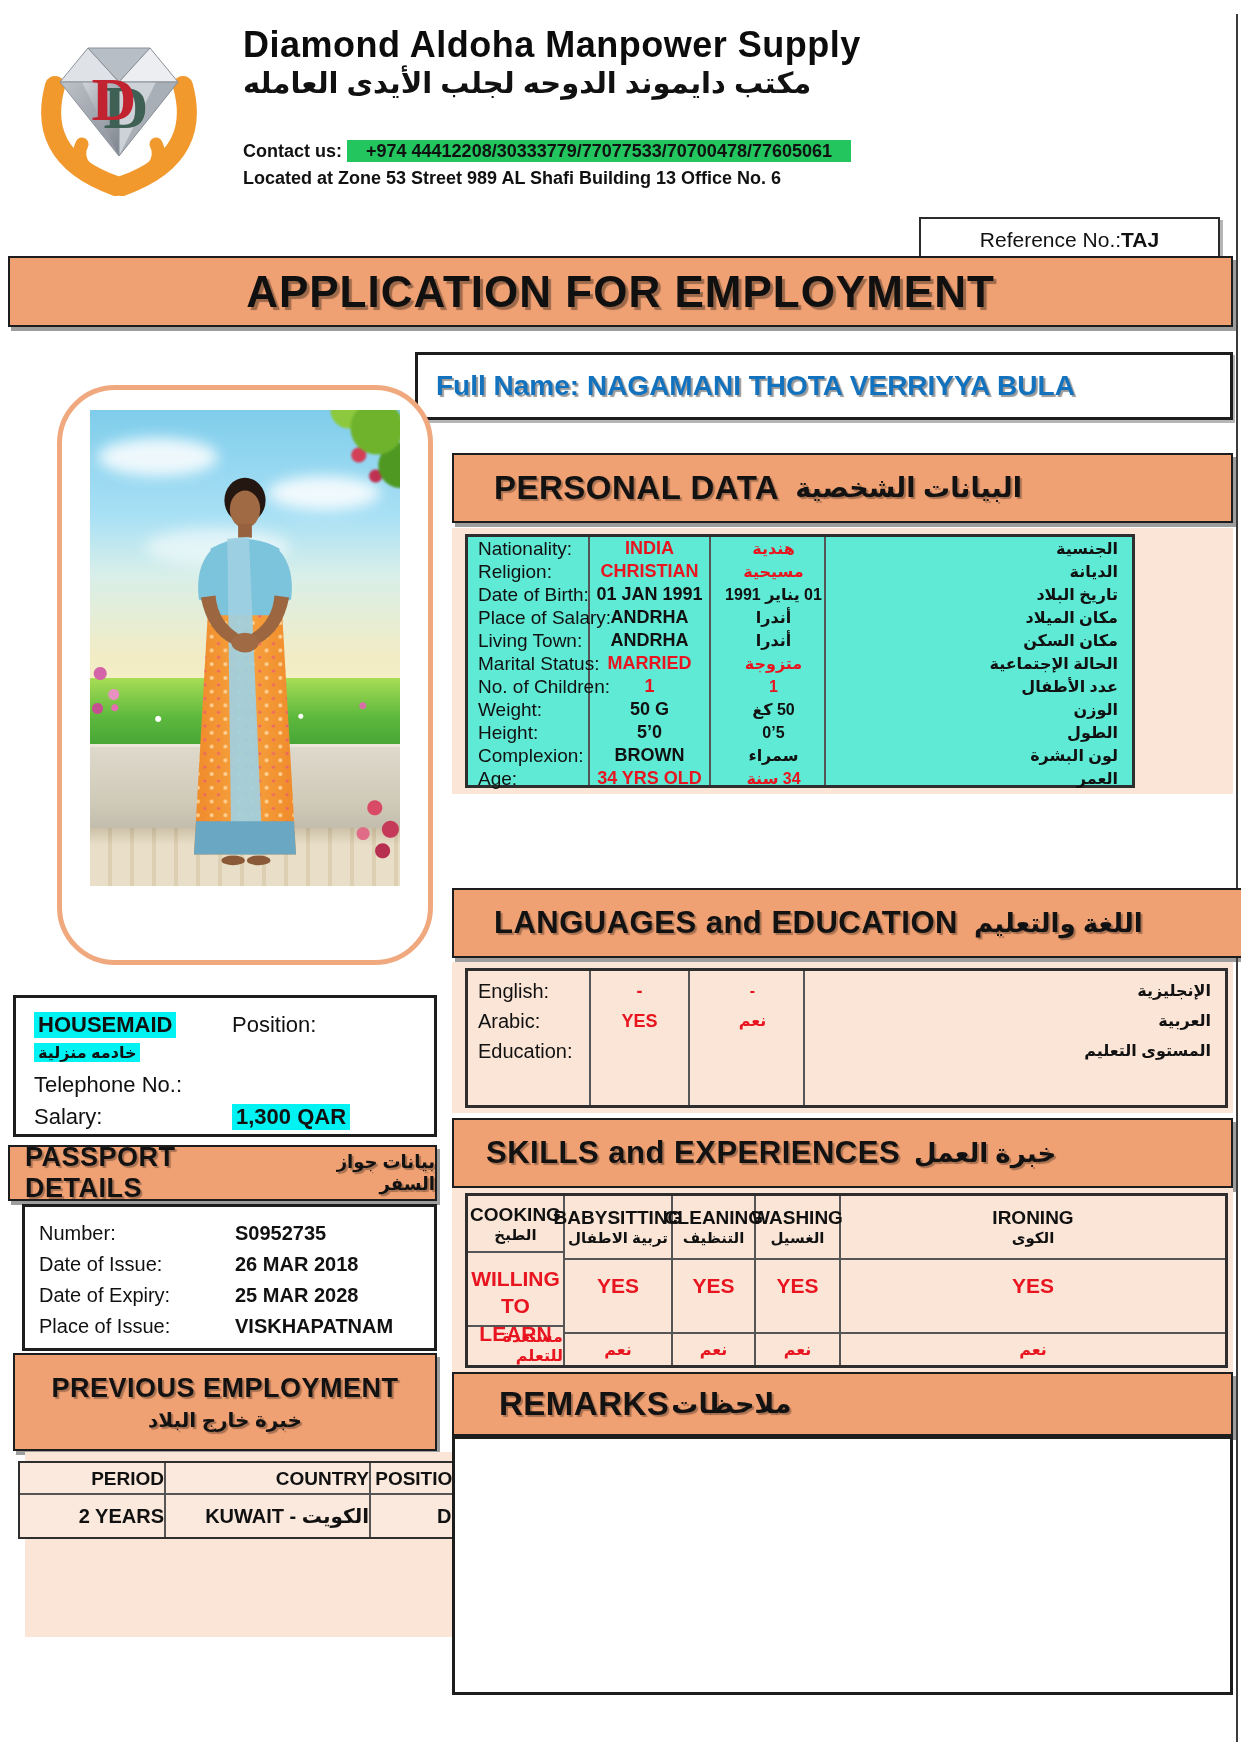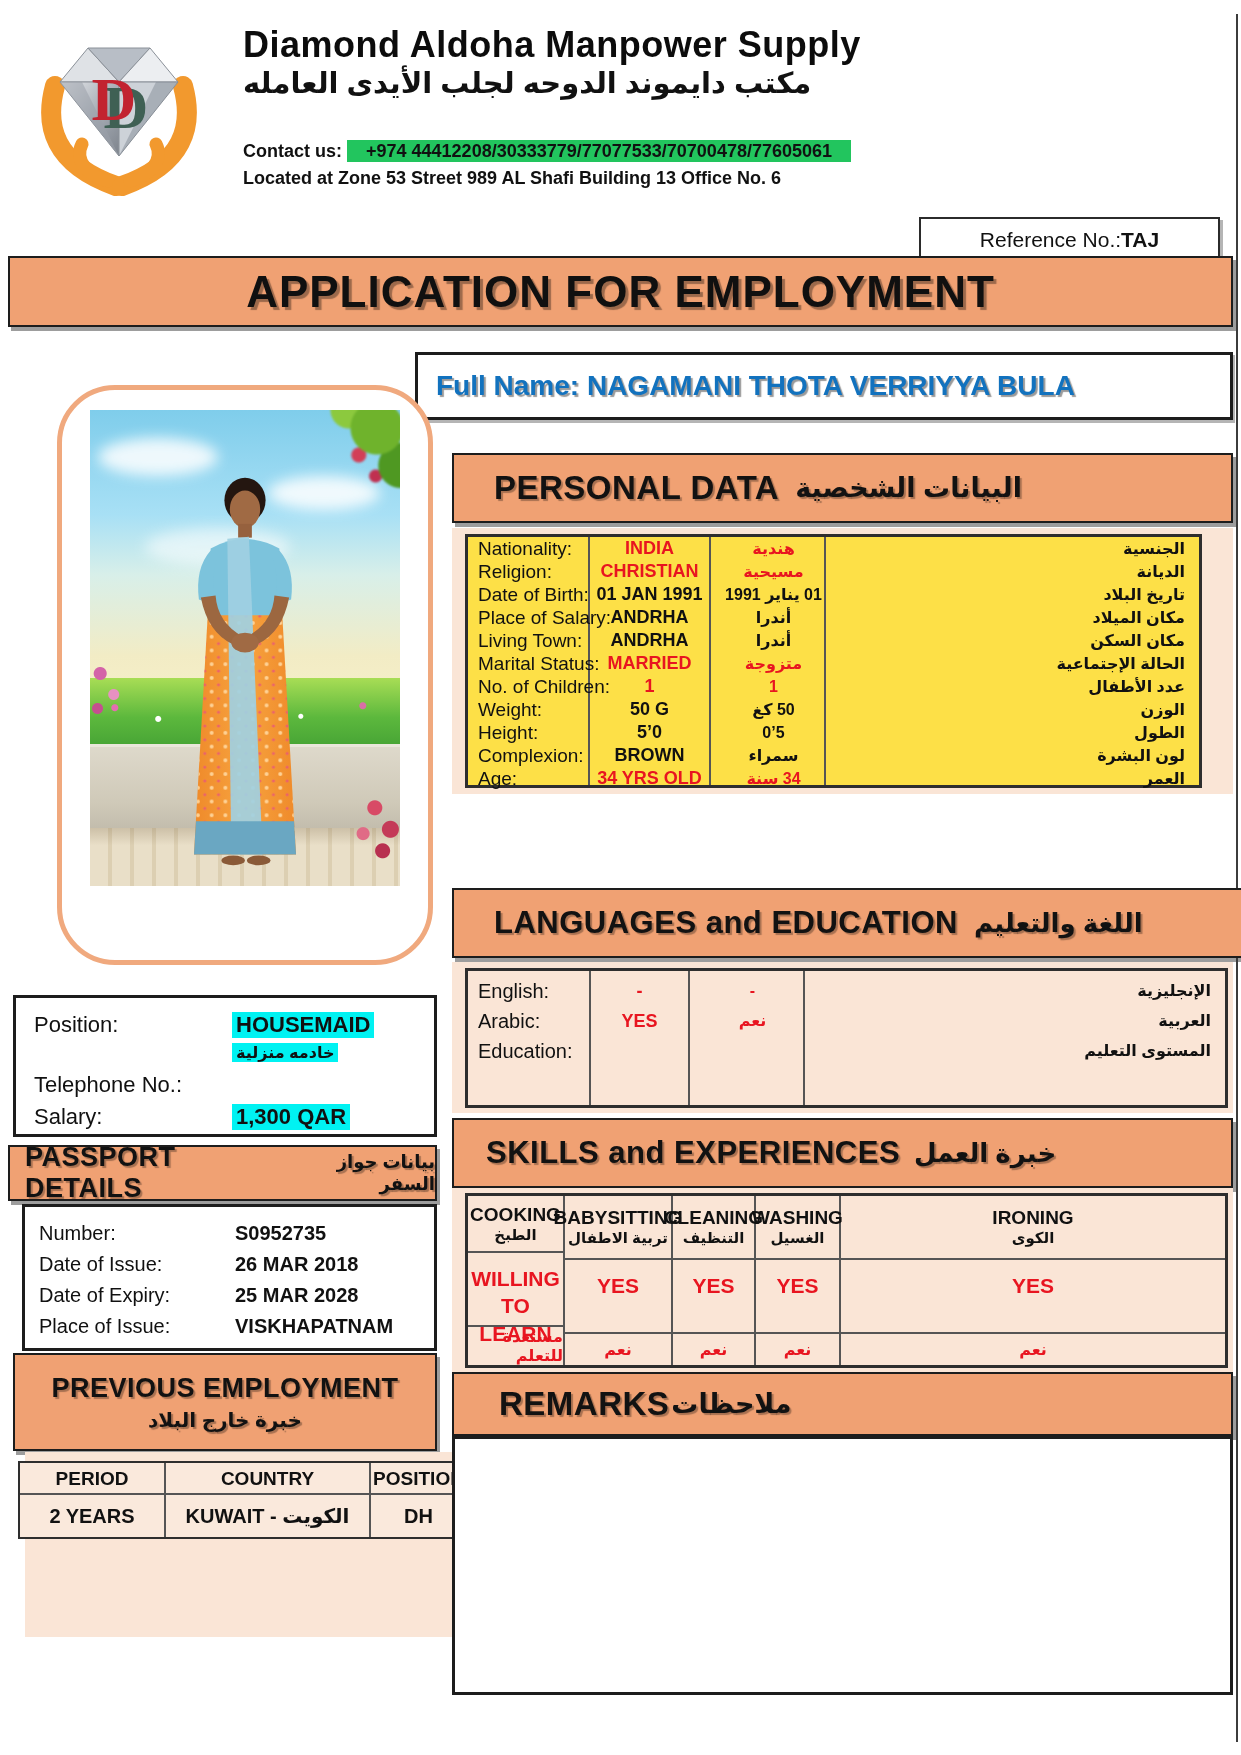--- a/index.html
+++ b/index.html
@@ -86,21 +86,21 @@
   #pe-header { left:13px; top:1353px; width:424px; height:98px; flex-direction:column; justify-content:center; gap:4px; }
   #pe-header .en { font-size:27px; } #pe-header .ar { font-size:20px; }
 
   
   .panel { background:#FAE5D6; }
   #pd-panel { left:452px; top:528px; width:781px; height:266px; }
   #lang-panel { left:452px; top:962px; width:781px; height:151px; }
   #skills-panel { left:452px; top:1188px; width:781px; height:184px; }
   #pe-panel { left:25px; top:1452px; width:455px; height:185px; }
 
-  #pd-table { left:465px; top:534px; width:737px; height:254px; border:3px solid #2e2e2e; background:#fde047; display:flex; }
+  #pd-table { left:465px; top:534px; width:670px; height:254px; border:3px solid #2e2e2e; background:#5eead4; display:flex; }
   #lang-table { left:465px; top:968px; width:763px; height:140px; border:3px solid #2e2e2e; background:#FAE5D6; display:flex; }
   .tcol { display:flex; flex-direction:column; border-right:2px solid #555; }
   .tcol:last-child { border-right:none; }
   .pd-c1 { width:122px; } .pd-c2 { width:121px; } .pd-c3 { width:115px; } .pd-c4 { flex:1; }
   .pd-cell { height:23px; line-height:23px; font-size:19px; padding-left:10px; white-space:nowrap; }
   .lang-cell { height:30px; line-height:30px; font-size:20px; padding-left:10px; }
   .val { text-align:center; padding-left:0; font-weight:bold; font-size:18px; }
   .val-ar { text-align:center; padding-left:12px; font-weight:bold; font-size:16px; direction:rtl; }
   .lab-ar { text-align:right; padding-left:0; padding-right:14px; font-weight:bold; font-size:16px; direction:rtl; white-space:nowrap; }
   .red { color:#E81520; }
@@ -123,21 +123,21 @@
   .pos-grid { display:grid; grid-template-columns:198px 1fr; row-gap:6px; }
   .cyan { background:#00F2F2; font-weight:bold; padding:0 4px; display:inline-block; }
   .pos-ar { font-size:16px; direction:rtl; }
 
   #pp-box { left:22px; top:1204px; width:415px; height:147px; border:3px solid #1d1d1d; background:#fff; padding:12px 0 0 14px; }
   .pp-grid { display:grid; grid-template-columns:196px 1fr; row-gap:2px; font-size:20px; line-height:29px; }
   .pp-grid .v { font-weight:bold; }
 
   #pe-table { left:18px; top:1461px; width:450px; border:2.5px solid #2e2e2e; background:#FAE9DC;
               display:grid; grid-template-columns:146px 205px 1fr; }
-  .pe-cell { border-right:2px solid #555; border-bottom:2px solid #555; text-align:center; font-weight:bold; }
+  .pe-cell { border-right:2px solid #555; border-bottom:2px solid #555; text-align:right; font-weight:bold; }
   .pe-cell:nth-child(3n) { border-right:none; }
   .pe-head { height:32px; line-height:32px; font-size:19px; }
   .pe-data { height:42px; line-height:42px; font-size:20px; border-bottom:none; }
 
   #remarks-box { left:452px; top:1436px; width:781px; height:259px; border:3px solid #1d1d1d; background:#fff; }
 </style>
 </head>
 <body>
 
 <div class="page">
@@ -313,25 +313,25 @@
     </div>
     <div class="tcol pd-c4 pad-top">
       <div class="lang-cell lab-ar">الإنجليزية</div>
       <div class="lang-cell lab-ar">العربية</div>
       <div class="lang-cell lab-ar">المستوى التعليم</div>
     </div>
   </div>
 
   <div class="abs" id="pos-box">
     <div class="pos-grid">
-      <div>Position:</div>
       <div>
         <span class="cyan">HOUSEMAID</span><br>
         <span class="cyan pos-ar">خادمه منزلية</span>
       </div>
+      <div>Position:</div>
       <div style="margin-top:2px">Telephone No.:</div>
       <div></div>
       <div>Salary:</div>
       <div><span class="cyan">1,300 QAR</span></div>
     </div>
   </div>
 
   <div class="abs salmon sec-h" id="pp-header">
     <span class="en">PASSPORT DETAILS</span>
     <span class="ar">بيانات جواز السفر</span>

